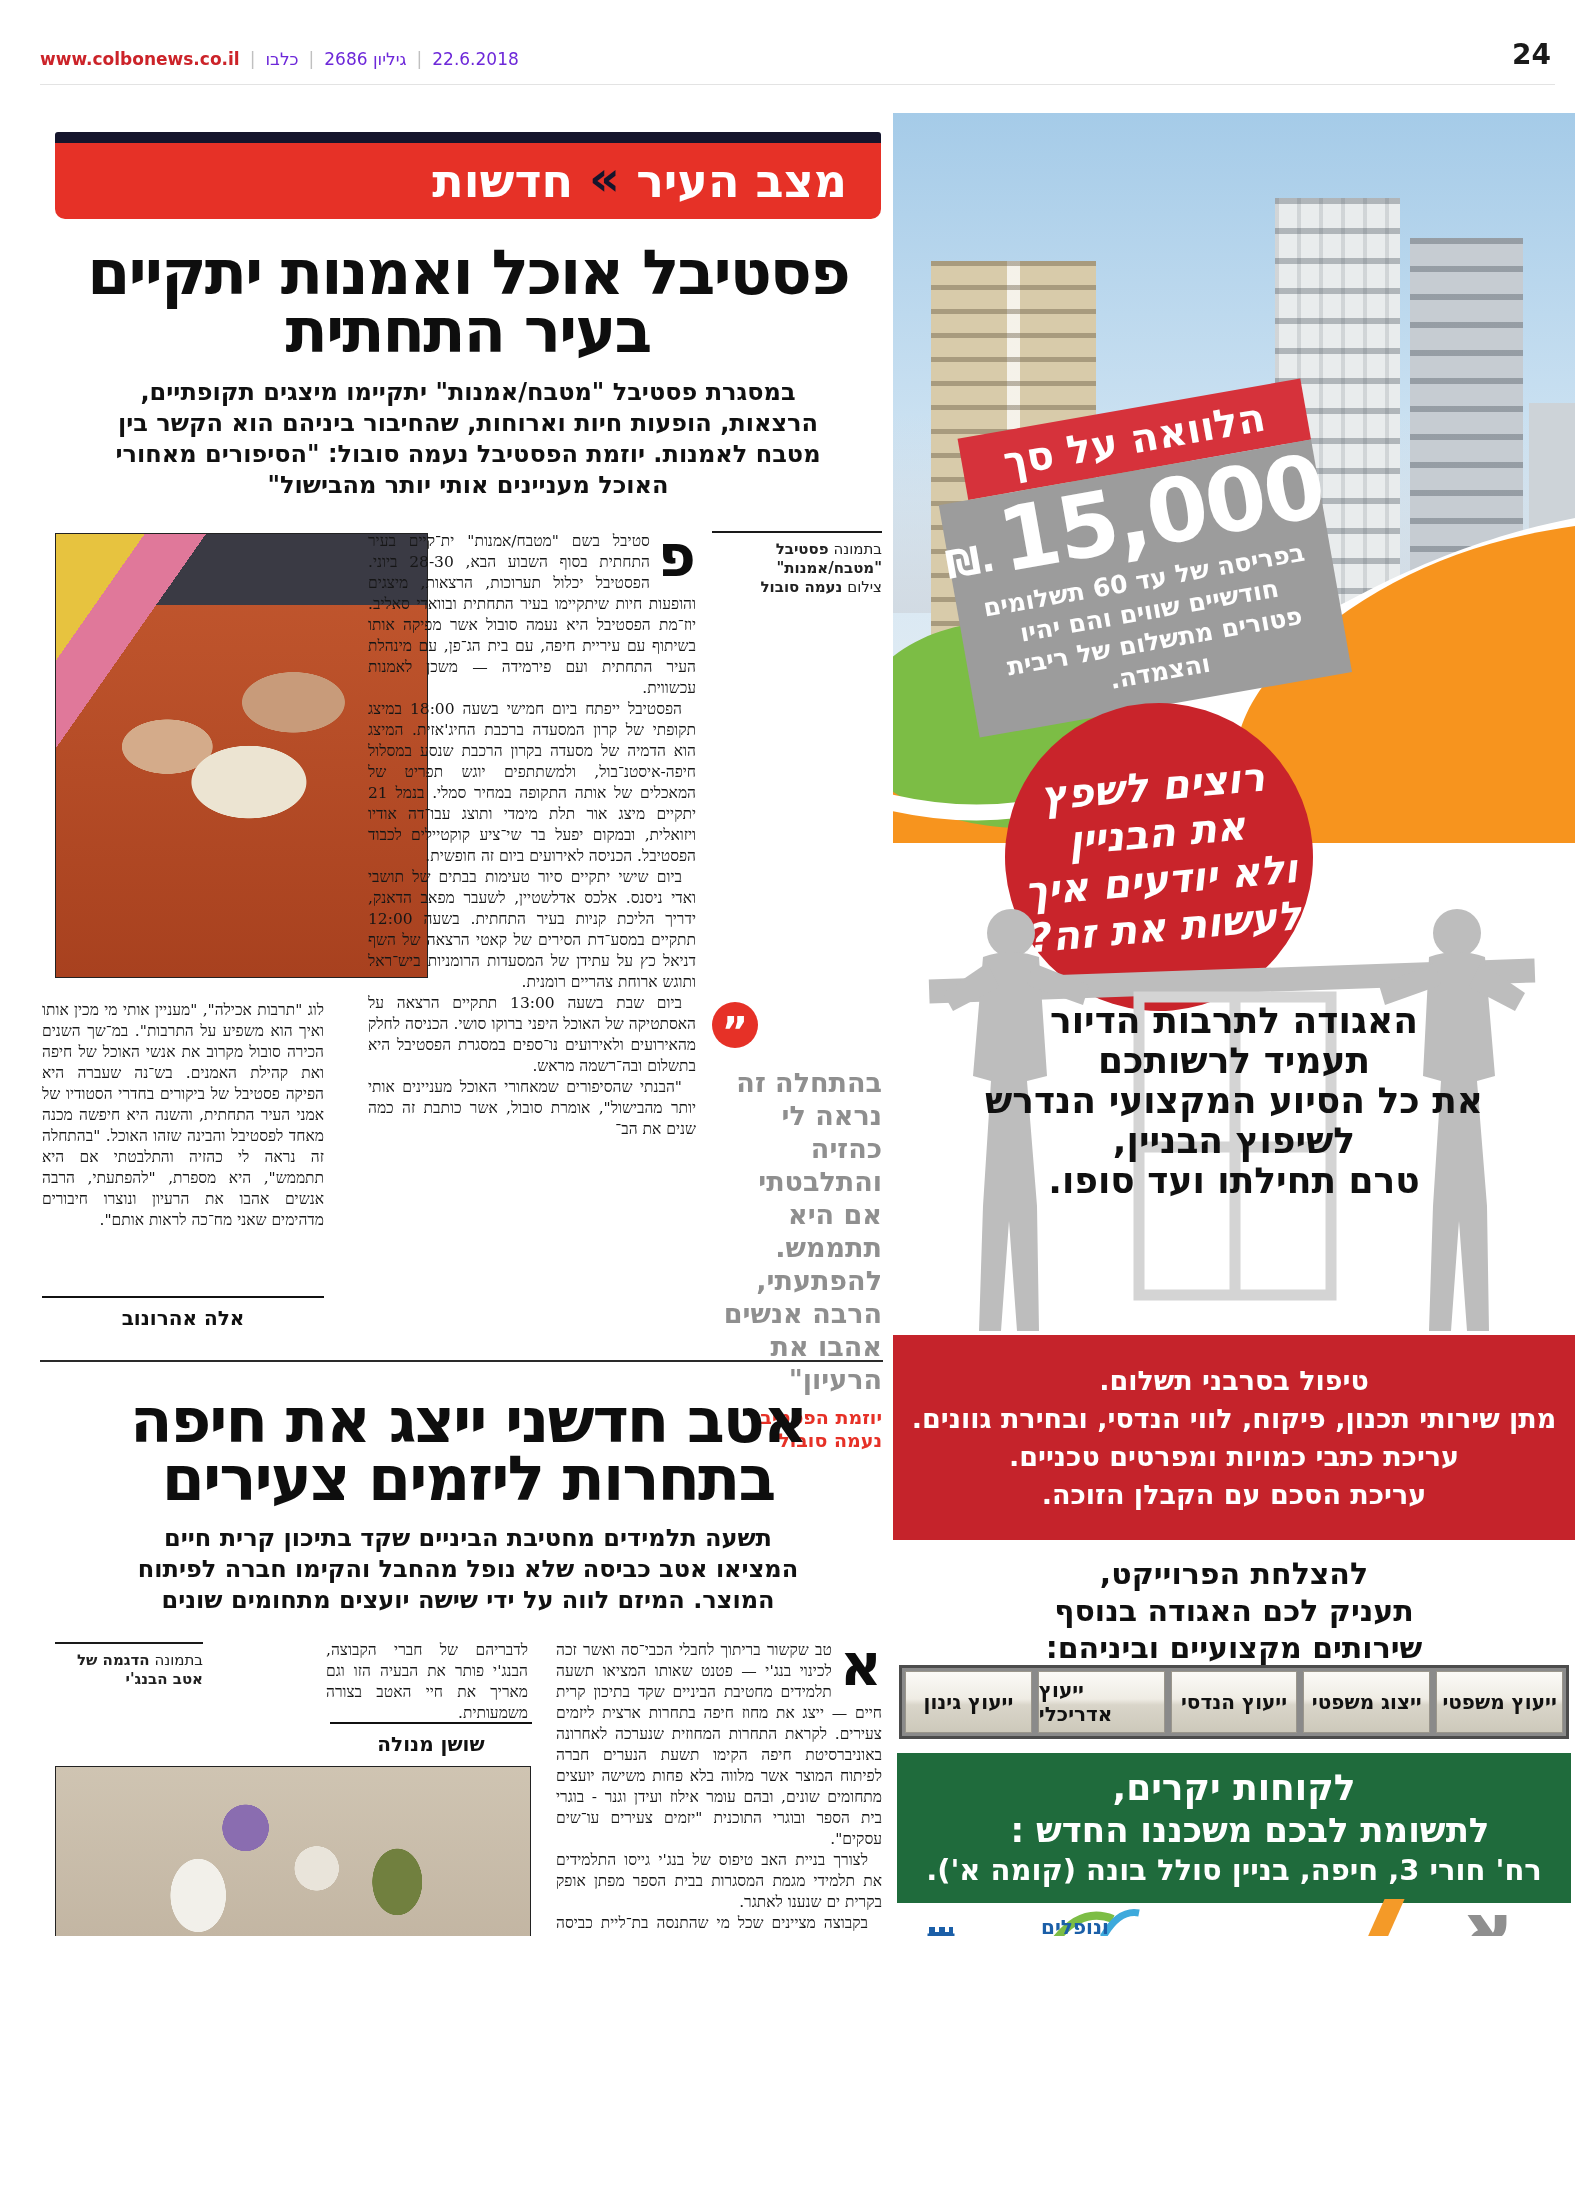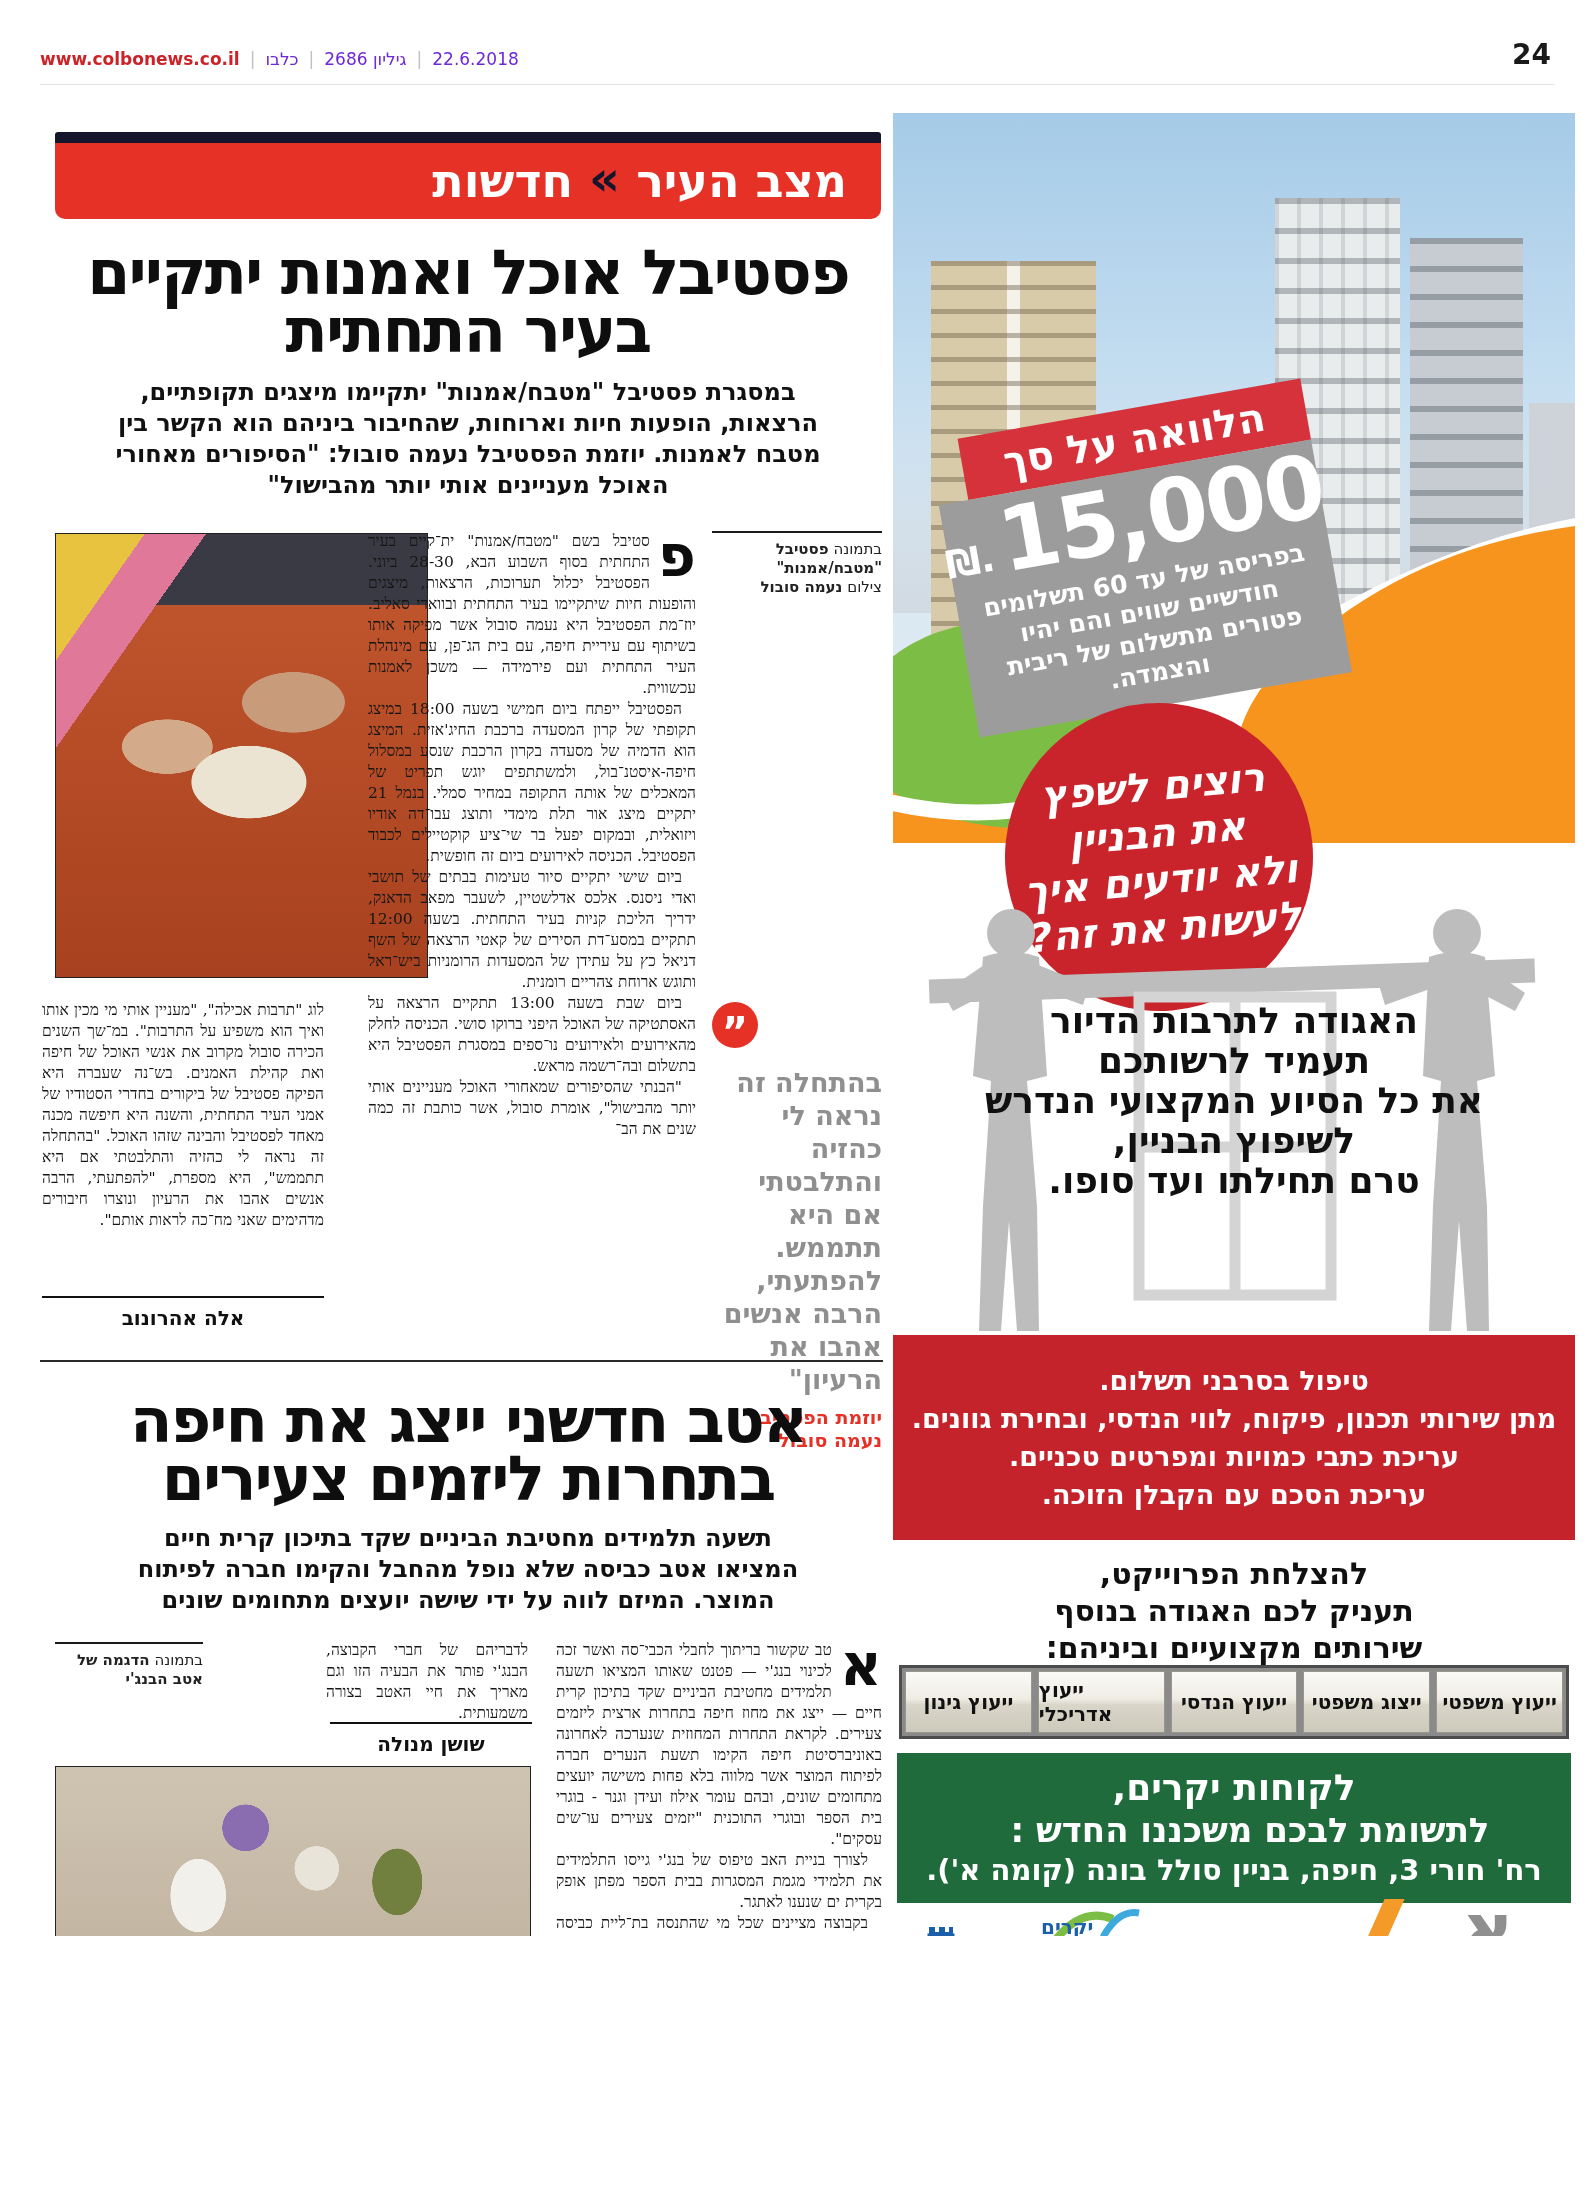--- a/index.html
+++ b/index.html
@@ -355,21 +355,21 @@
       <svg class="haifa-emblem" width="36" height="62" viewBox="0 0 36 62">
         <rect x="6" y="10" width="24" height="46" fill="none" stroke="#1b5fa8" stroke-width="3"></rect>
         <path d="M6,10 L6,2 L12,2 L12,7 L16,7 L16,2 L22,2 L22,7 L26,7 L26,2 L30,2 L30,10 Z" fill="#1b5fa8"></path>
         <line x1="6" y1="28" x2="30" y2="28" stroke="#1b5fa8" stroke-width="3"></line>
         <line x1="6" y1="42" x2="30" y2="42" stroke="#1b5fa8" stroke-width="3"></line>
       </svg>
       <svg class="haifa-swoosh" width="100" height="56" viewBox="0 0 100 56">
         <path d="M6,52 Q35,8 70,22" stroke="#7cbd45" stroke-width="8" fill="none"></path>
         <path d="M60,40 Q76,12 96,16" stroke="#3da9dc" stroke-width="7" fill="none"></path>
       </svg>
-      <div class="haifa-t1">יקרים</div>
+      <div class="haifa-t1">ונופלים</div>
       <div class="haifa-t2">חיפה</div>
     </div>
 
     <div class="abs logo-atad">
       <div class="atad-slash"></div>
       <span class="atad-alef">א</span>
       <span class="atad-td">תד</span>
       <div class="atad-label" dir="rtl">האגודה לתרבות הדיור</div>
     </div>
 

